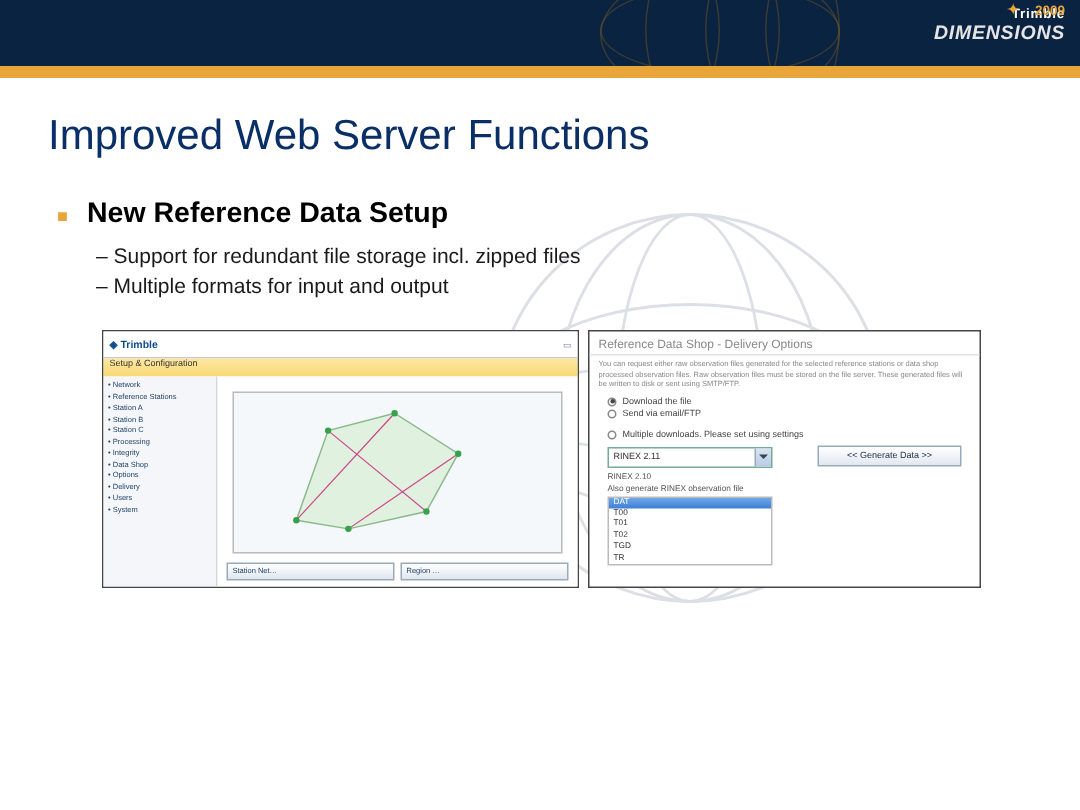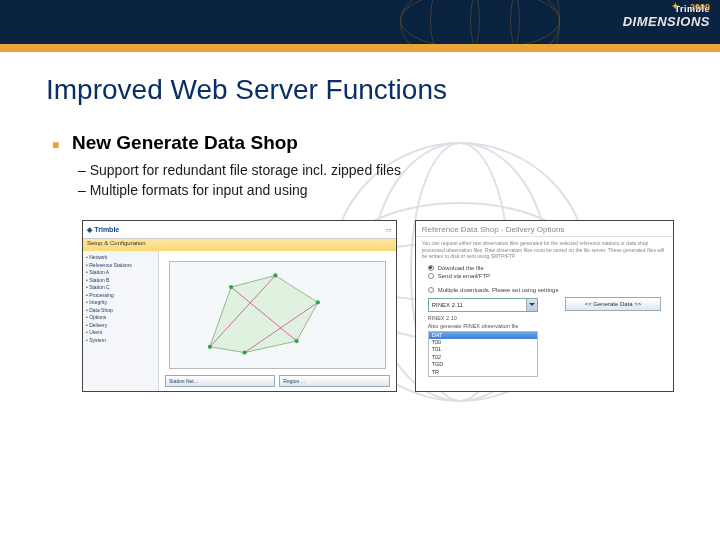--- a/index.html
+++ b/index.html
@@ -8,34 +8,34 @@
   .header-bar { height: 44px; background: #0a2340; position: relative; overflow: hidden; }
   .header-globe { position: absolute; right: 160px; top: -30px; width: 160px; height: 100px; }
   .header-globe .grid-line { position: absolute; border: 1px solid #6b5428; border-radius: 50%; opacity: 0.5; }
   .header-logo { position: absolute; right: 10px; top: 4px; text-align: right; }
   .header-logo .trimble { color: #fff; font-size: 9px; font-weight: bold; letter-spacing: 0.5px; }
   .header-logo .dimensions { color: #e5e5e5; font-size: 13px; font-style: italic; font-weight: bold; letter-spacing: 0.5px; }
   .header-logo .year { position: absolute; right: 0; top: -2px; color: #e8a53a; font-size: 9px; font-weight: bold; }
   .header-logo .star { position: absolute; right: 30px; top: -4px; color: #e8a53a; font-size: 11px; }
   .header-bottom { height: 8px; background: #e8a53a; }
   
-  .content { padding: 22px 46px 0; position: relative; }
+  .content { padding: 22px 32px 0; position: relative; }
   .bg-globe { position: absolute; left: 330px; top: 90px; width: 260px; height: 260px; z-index: 0; opacity: 0.15; }
   .bg-globe div { position: absolute; border: 2px solid #1c3a5c; border-radius: 50%; }
   
   .title { font-family: Arial, sans-serif; font-size: 28px; color: #0a2f66; font-weight: normal; margin-bottom: 26px; position: relative; z-index: 2; }
   
   .bullet-section { color: #000; margin-left: 6px; font-size: 19px; font-weight: bold; margin-bottom: 8px; position: relative; z-index: 2; display: flex; align-items: baseline; gap: 10px; }
   .bullet-section .marker { color: #e8a53a; font-size: 12px; display: inline-block; width: 10px; }
   
   .sub-bullets { margin-left: 32px; font-size: 14px; color: #1a1a1a; position: relative; z-index: 2; }
   .sub-bullets li { list-style: none; margin-bottom: 4px; }
   .sub-bullets li::before { content: "– "; }
   
-  .screenshots { margin-top: 22px; display: flex; gap: 18px; justify-content: flex-start; padding-left: 36px; position: relative; z-index: 2; }
+  .screenshots { margin-top: 22px; display: flex; gap: 6px; justify-content: flex-start; padding-left: 36px; position: relative; z-index: 2; }
   .shot { border: 1px solid #444; background: #fff; }
   .shot-left { width: 318px; height: 172px; }
   .shot-right { width: 262px; height: 172px; }
   
   
   .shot-left .sl-header { height: 18px; background: #fff; border-bottom: 1px solid #ccc; display: flex; align-items: center; justify-content: space-between; padding: 0 4px; }
   .shot-left .sl-logo { color: #0a4b8c; font-size: 7px; font-weight: bold; }
   .shot-left .sl-tab { height: 12px; background: linear-gradient(#fde7a1,#f9d976); font-size: 6px; padding: 1px 4px; color: #333; }
   .shot-left .sl-body { display: flex; height: 140px; }
   .shot-left .sl-tree { width: 76px; background: #f4f6fa; border-right: 1px solid #d0d6e0; padding: 3px; font-size: 5px; color: #246; line-height: 1.5; }
@@ -91,25 +91,25 @@
     <div style="width:260px;height:140px;left:0;top:60px"></div>
     <div style="width:260px;height:60px;left:0;top:100px"></div>
     <div style="width:100px;height:260px;left:80px;top:0"></div>
     <div style="width:180px;height:260px;left:40px;top:0"></div>
   </div>
 
   <h1 class="title">Improved Web Server Functions</h1>
 
   <div class="bullet-section">
     <span class="marker">■</span>
-    <span>New Generate Data Shop</span>
+    <span>New Reference Data Setup</span>
   </div>
   <ul class="sub-bullets">
     <li>Support for redundant file storage incl. zipped files</li>
-    <li>Multiple formats for input and using</li>
+    <li>Multiple formats for input and output</li>
   </ul>
 
   <div class="screenshots">
 
     <div class="shot shot-left">
       <div class="sl-header">
         <span class="sl-logo">◈ <span>Trimble</span></span>
         <span style="font-size:6px;color:#77a">▭</span>
       </div>
       <div class="sl-tab">Setup &amp; Configuration</div>

